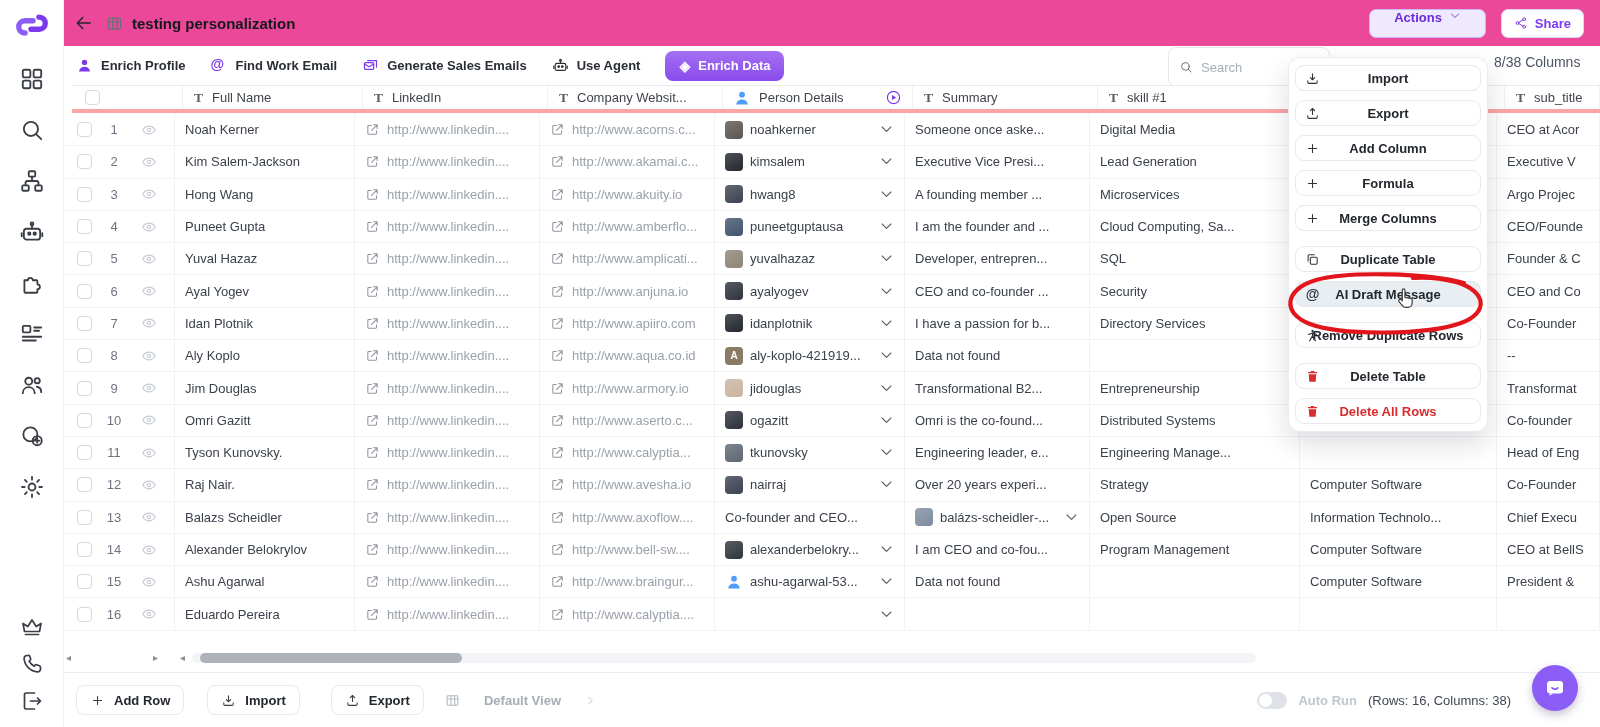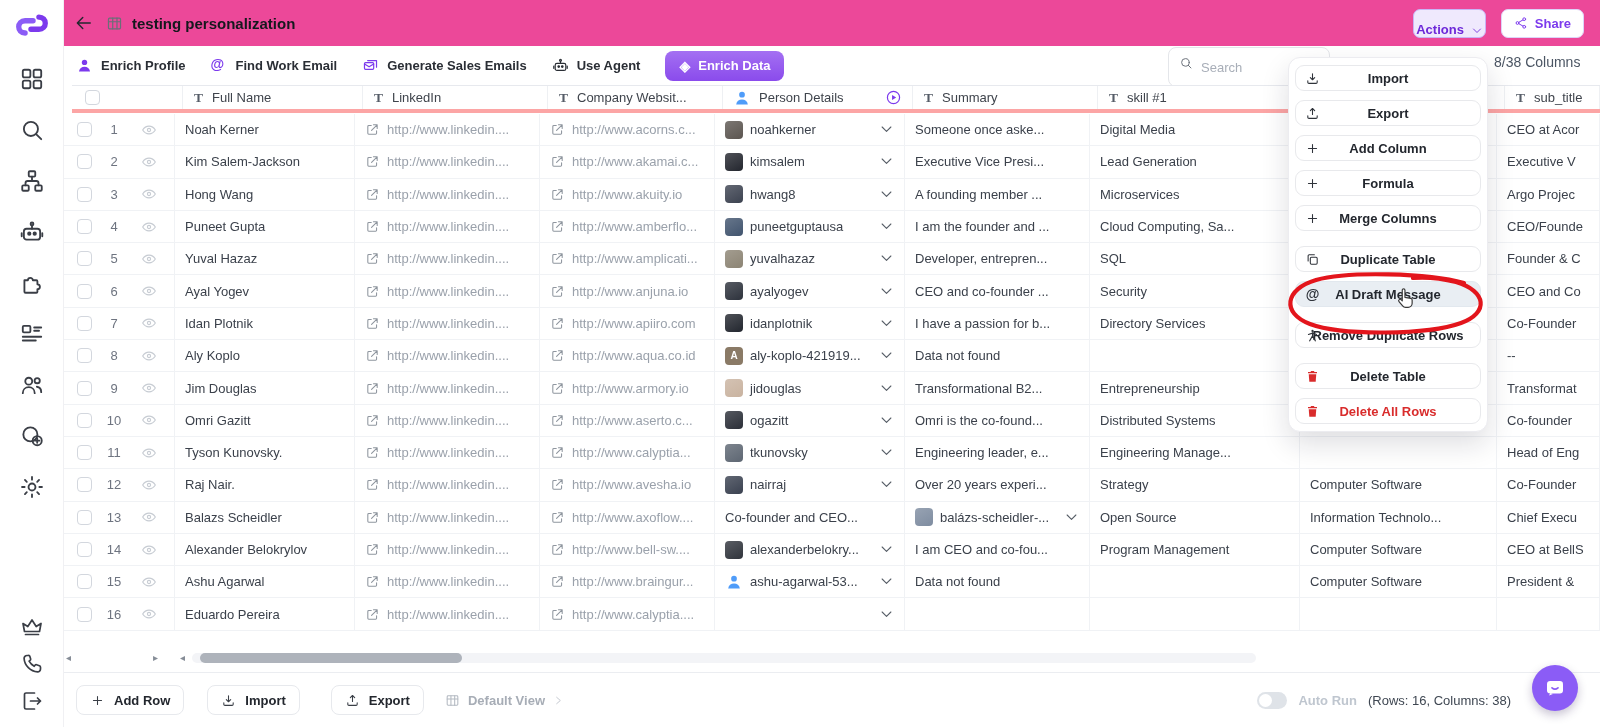--- a/index.html
+++ b/index.html
@@ -18,38 +18,38 @@
   .sbottom{margin-top:auto;display:flex;flex-direction:column;gap:13px;padding-bottom:14px;color:#3a3e46}
   .sbottom .side-ic{width:24px;height:24px}
 
   
   .topbar{position:absolute;left:64px;top:0;right:0;height:46px;background:#ec4899;
           display:flex;align-items:center;padding:0 16px 0 10px}
   .back{width:20px;height:20px;color:#23272e;cursor:pointer}
   .tbl-ic{width:17px;height:17px;color:#6a6f78;margin-left:12px}
   .title{font-size:15px;font-weight:700;color:#15181d;margin-left:9px}
   .spacer{flex:1}
-  .btn-actions{height:29px;padding:0 2px;border:1.5px solid #c9b4f6;background:#efe9fd;color:#6d28d9;
-               border-radius:7px;font-weight:700;font-size:13px;display:flex;align-items:flex-end;gap:7px;cursor:pointer;font-family:inherit}
+  .btn-actions{height:29px;padding:0 24px;border:1.5px solid #c9b4f6;background:#efe9fd;color:#6d28d9;
+               border-radius:7px;font-weight:700;font-size:13px;display:flex;align-items:flex-start;gap:7px;cursor:pointer;font-family:inherit}
   .btn-actions .ic{width:12px;height:12px}
   .btn-share{height:29px;padding:0 12px;border:1.5px solid #ddd3f8;background:#fff;color:#7c3aed;
              border-radius:7px;font-weight:700;font-size:13px;display:flex;align-items:center;gap:7px;margin-left:15px;cursor:pointer;font-family:inherit}
   .btn-share .ic{width:14px;height:14px}
 
   
   .toolbar{position:absolute;left:64px;top:46px;right:0;height:39px;display:flex;align-items:center;gap:25px;padding-left:12px;background:#fff}
   .tool{display:flex;align-items:center;gap:8px;font-size:13px;font-weight:600;color:#2a2e35;cursor:pointer}
   .tool .ic{width:17px;height:17px;color:#7c3aed}
   .tool .ic.dark{color:#2a2e35}
   .atg{font-weight:700;font-size:14px;line-height:1}
   .btn-enrich{height:30px;padding:0 14px;background:linear-gradient(180deg,#a470f2,#8a4bec);color:#fff;
               font-weight:700;font-size:13px;border-radius:8px;display:flex;align-items:center;gap:8px;border:none;cursor:pointer;font-family:inherit}
   .dg{font-size:14px;line-height:1}
   .search{position:absolute;left:1168px;top:47px;width:162px;height:40px;border:1px solid #e4e6ea;border-radius:8px;
-          display:flex;gap:8px;padding:8px 10px;background:#fff}
+          display:flex;align-items:center;gap:8px;padding:8px 10px;background:#fff}
   .search .ic{width:14px;height:14px;color:#6a7079}
   .search input{border:none;outline:none;font-size:13px;color:#343a42;width:104px;font-family:inherit;background:transparent}
   .search input::placeholder{color:#a8aeb8}
   .cols-ind{position:absolute;left:1494px;top:54px;font-size:14px;color:#4b5563}
 
   
   .grid{display:grid;grid-template-columns:111px 180px 185px 175px 190px 185px 210px 197px minmax(0,1fr)}
   .thead{position:absolute;left:72px;top:85px;right:0;height:28px;border-top:1px solid #e7e9ee;border-bottom:4px solid #fca5a5;background:#fff}
   .thead .cell{display:flex;align-items:center;gap:8px;padding:0 10px;border-right:1px solid #eef0f3;
                font-size:13px;font-weight:500;color:#3f444c;overflow:hidden;white-space:nowrap}
@@ -79,21 +79,21 @@
   .thumb{position:absolute;left:8px;top:0;width:262px;height:10px;background:#aeb3bb;border-radius:6px;cursor:grab}
   .sarr{cursor:pointer}
 
   
   .footer{position:absolute;left:64px;right:0;top:672px;bottom:0;border-top:1px solid #ebedf1;background:#fff;
           display:flex;align-items:center;padding:0 12px}
   .fbtn{height:30px;border:1px solid #e7e9ed;border-radius:8px;background:#fff;display:flex;align-items:center;gap:9px;
         padding:0 13px;font-size:13px;font-weight:700;color:#23272e;cursor:pointer;font-family:inherit}
   .fbtn .ic{width:15px;height:15px;color:#3a3f47}
   .mr1{margin-right:23px}.mr2{margin-right:31px}.mr3{margin-right:21px}
-  .view{display:flex;align-items:center;gap:8px;color:#a7adb6;font-size:13px;font-weight:600;cursor:pointer}
+  .view{display:flex;align-items:center;gap:24px;color:#a7adb6;font-size:13px;font-weight:600;cursor:pointer}
   .view .ic{width:15px;height:15px;color:#b4bac2}
   .view .ic.sm{width:11px;height:11px}
   .frt{margin-left:auto;display:flex;align-items:center;gap:11px;padding-right:77px}
   .toggle{width:30px;height:17px;border-radius:9px;background:#dfe3e8;position:relative;cursor:pointer}
   .knob{position:absolute;left:2px;top:2px;width:13px;height:13px;border-radius:50%;background:#fff}
   .autorun{color:#bfc6cf;font-size:13px;font-weight:600}
   .counts{color:#3f4752;font-size:13px}
   .fab{position:absolute;left:1532px;top:665px;width:46px;height:46px;border-radius:50%;background:#8b5cf6;border:none;
        display:flex;align-items:center;justify-content:center;box-shadow:0 4px 10px rgba(40,20,80,.25);cursor:pointer;z-index:48}
   .fab .ic{width:24px;height:24px}

